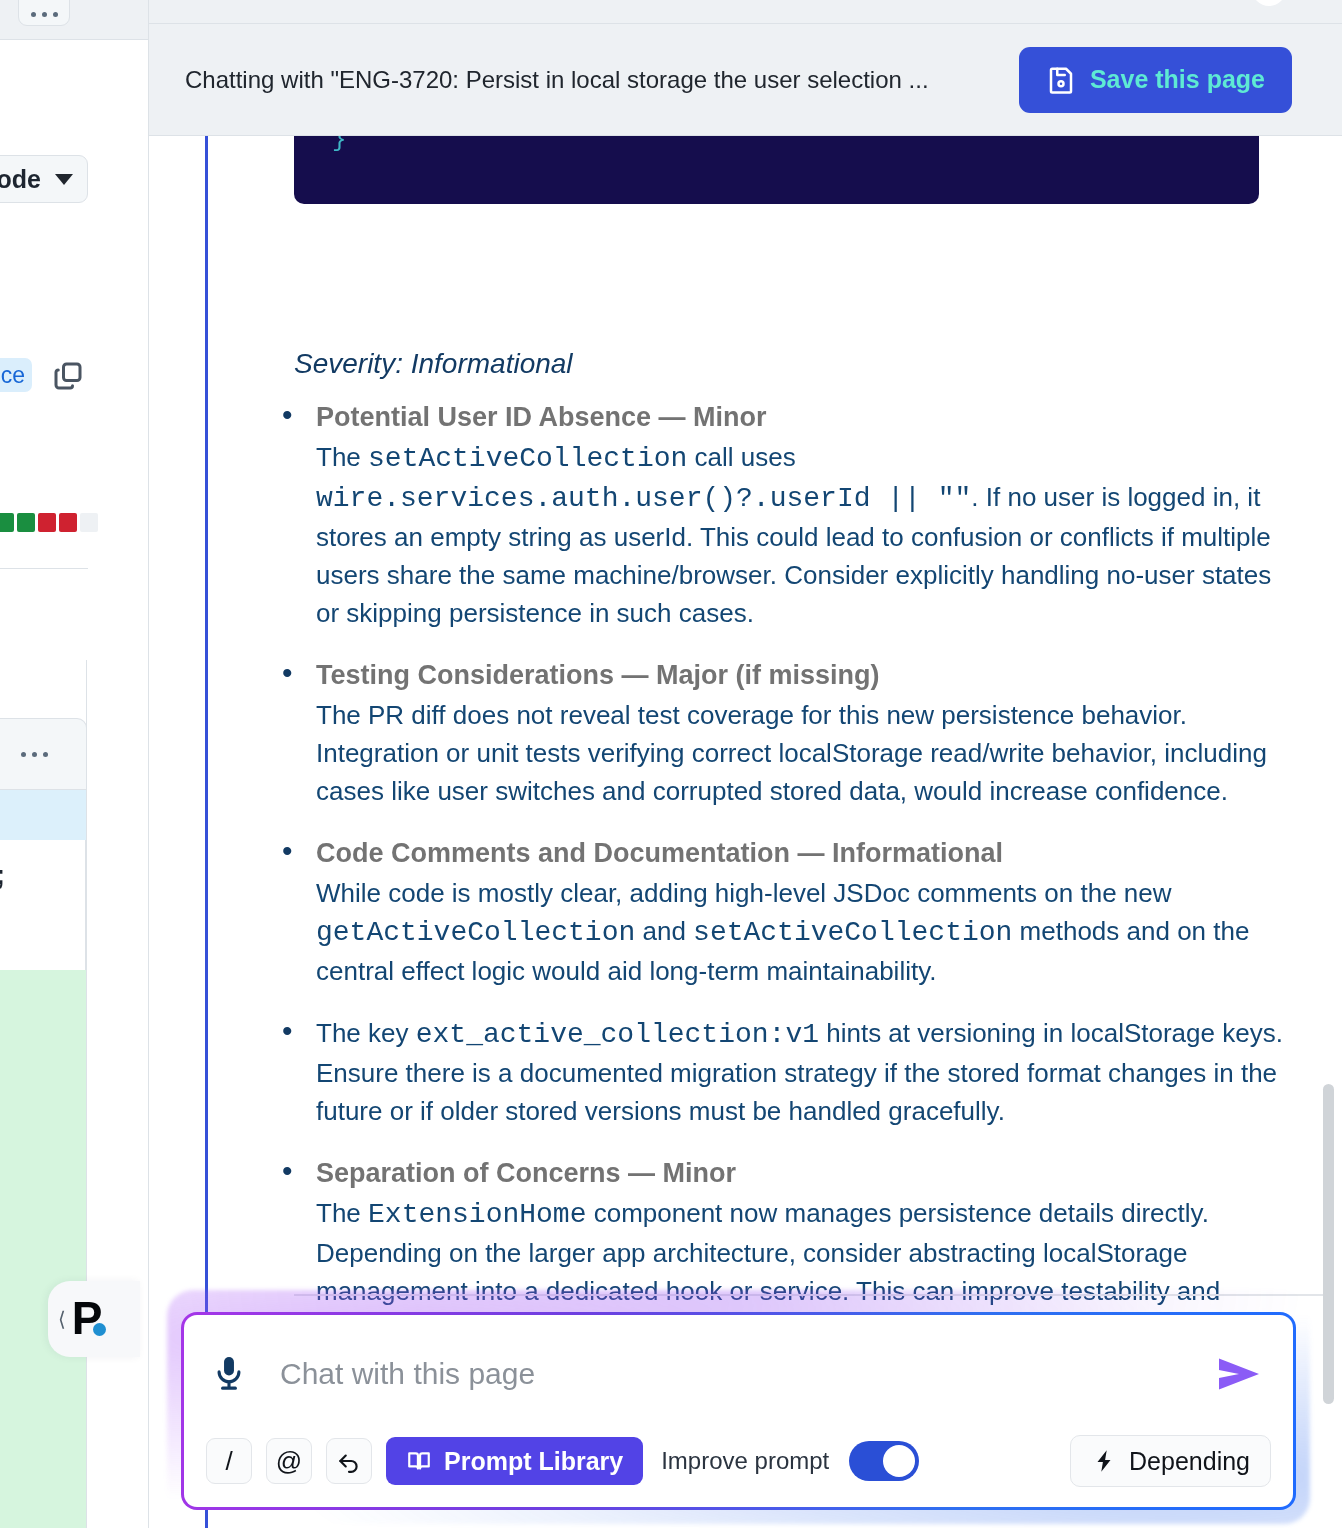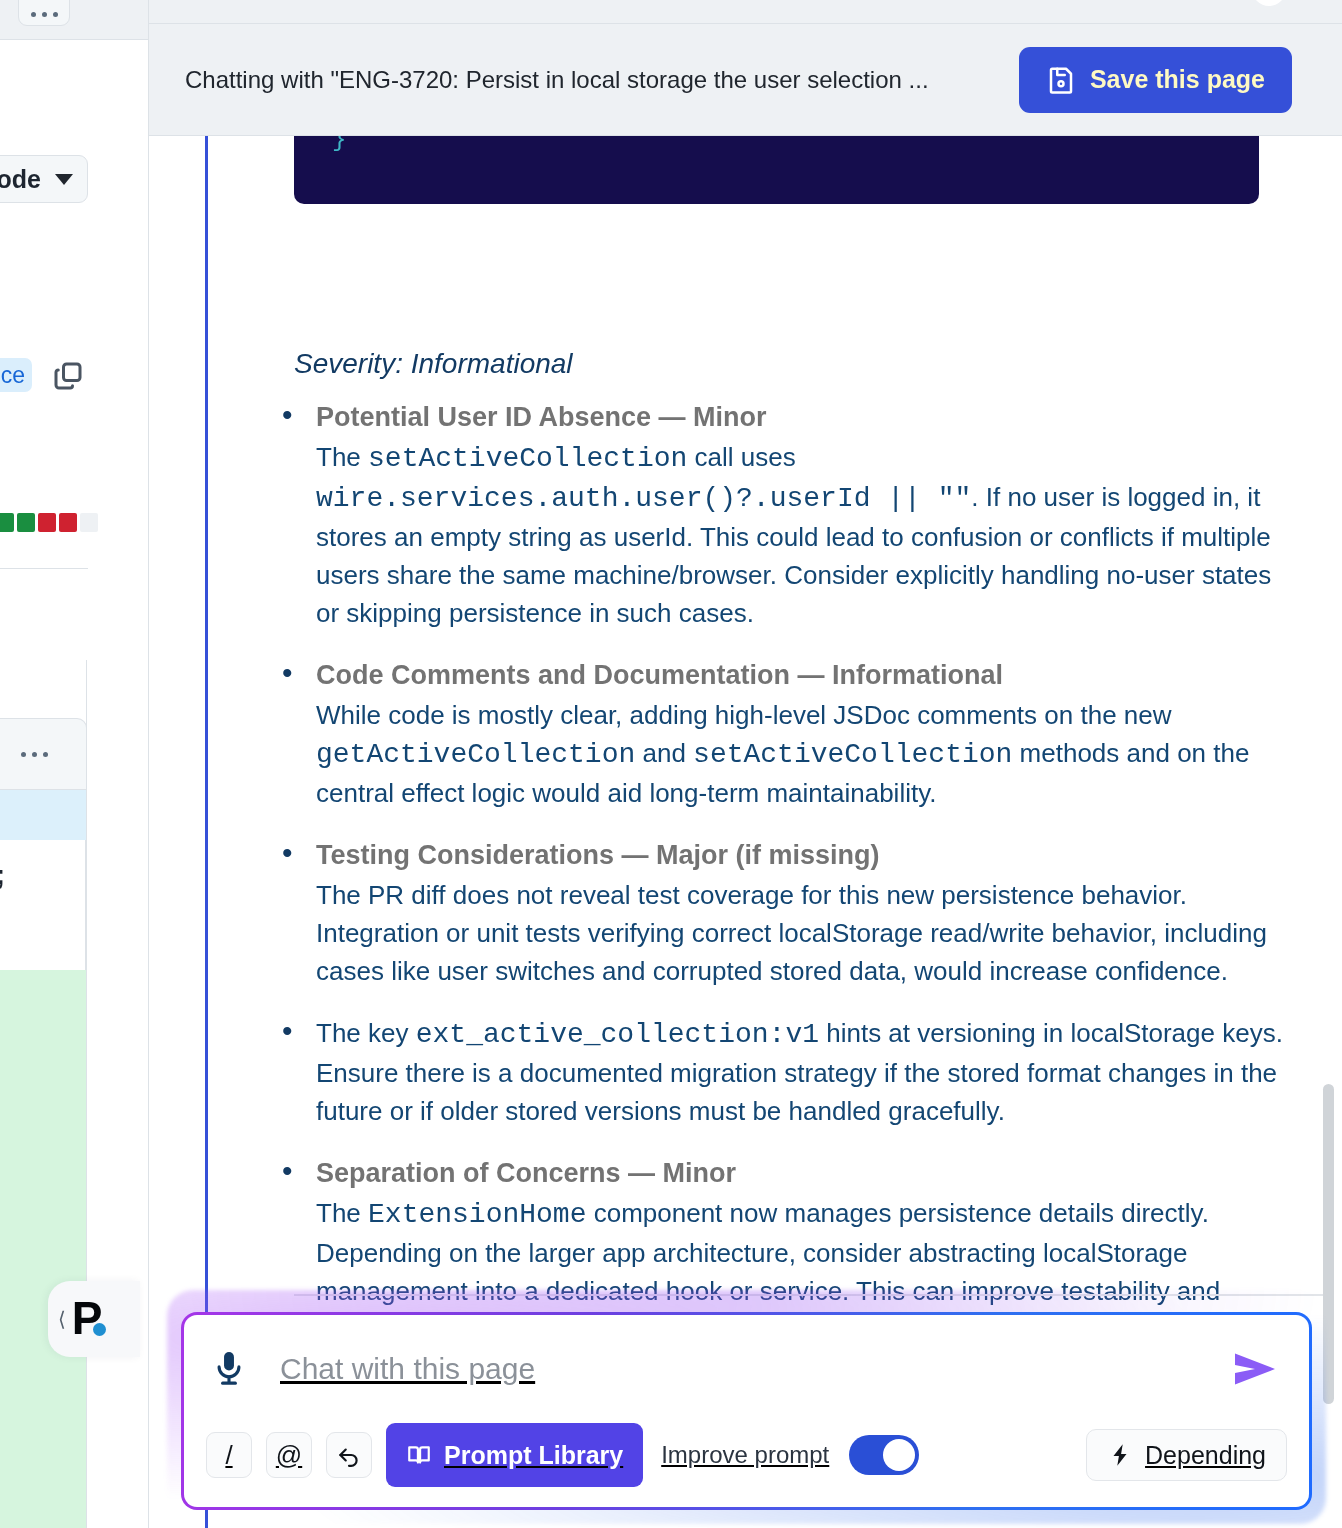--- a/index.html
+++ b/index.html
@@ -90,21 +90,21 @@
 
   .chat-header {
     height: 112px; background: #eef1f4; border-bottom: 1px solid #dde2e7;
     display: flex; align-items: center; padding: 0 50px 0 36px; gap: 18px;
   }
   .chat-title {
     flex: 1; font-size: 24px; color: #20262e; white-space: nowrap; overflow: hidden;
   }
   .chat-title .quoted { font-weight: 500; }
   .save-btn {
-    display: flex; align-items: center; gap: 14px; background: #3550d8; color: #fef9c3;
+    display: flex; align-items: center; gap: 14px; background: #3550d8; color: #5eead4;
     border: none; border-radius: 11px; height: 66px; padding: 0 27px;
     font-size: 25px; font-weight: 700; cursor: pointer; font-family: "Liberation Sans", sans-serif;
     white-space: nowrap;
   }
 
   
   .chat-body { flex: 1; position: relative; overflow: hidden; }
   .msg {
     position: absolute; left: 56px; top: 0; right: 40px; bottom: 0;
     border-left: 3px solid #3550d8; padding-left: 86px;
@@ -146,21 +146,21 @@
   }
 
   
   .scrollbar-track { position: absolute; right: 6px; top: 118px; bottom: 0; width: 14px; }
   .scrollbar-thumb {
     position: absolute; right: 2px; top: 830px; width: 11px; height: 320px;
     background: #d0d4d8; border-radius: 6px;
   }
 
   
-  .composer-wrap { position: absolute; left: 32px; right: 30px; bottom: 18px; z-index: 30; text-decoration: underline; }
+  .composer-wrap { position: absolute; left: 32px; right: 46px; bottom: 18px; z-index: 30; }
   .composer-glow {
     position: absolute; inset: -22px -14px -14px -14px; border-radius: 26px;
     background: radial-gradient(ellipse at 12% 20%, rgba(168,85,247,0.35), rgba(168,85,247,0) 62%),
                 radial-gradient(ellipse at 88% 80%, rgba(37,99,235,0.30), rgba(37,99,235,0) 62%),
                 radial-gradient(ellipse at 50% 0%, rgba(124,58,237,0.18), rgba(255,255,255,0) 70%);
     filter: blur(2px);
   }
   .composer {
     position: relative; background: #ffffff; border-radius: 16px; height: 198px;
     border: 3px solid transparent;
@@ -179,21 +179,21 @@
   .send-btn { background: none; border: none; cursor: pointer; padding: 0 8px; display: flex; }
 
   .composer-row2 { display: flex; align-items: center; gap: 14px; padding-bottom: 2px; }
   .sq-btn {
     width: 46px; height: 46px; border: 1px solid #e3e6ea; border-radius: 9px; background: #fafbfc;
     display: flex; align-items: center; justify-content: center; cursor: pointer;
     font-size: 26px; color: #10141a; font-family: "Liberation Sans", sans-serif;
   }
   .prompt-lib {
     display: flex; align-items: center; gap: 12px; background: #5243e6; color: #fff;
-    border: none; border-radius: 9px; height: 64px; padding: 0 20px;
+    border: none; border-radius: 9px; height: 48px; padding: 0 20px;
     font-size: 25px; font-weight: 700; cursor: pointer; font-family: "Liberation Sans", sans-serif;
   }
   .improve-label { font-size: 24px; color: #2b3440; margin-left: 4px; }
   .toggle {
     width: 70px; height: 40px; border-radius: 20px; background: #2a4fd6; position: relative;
     cursor: pointer; margin-left: 6px; border: none;
   }
   .toggle::after {
     content: ""; position: absolute; right: 4px; top: 4px; width: 32px; height: 32px;
     border-radius: 50%; background: #ffffff;
@@ -293,26 +293,26 @@
       </div>
 
       <div class="severity">Severity: Informational</div>
 
       <ul class="findings" id="findings-list">
           <li>
             <div class="f-title">Potential User ID Absence — Minor</div>
             <div class="f-body"><span>The </span><span class="mono">setActiveCollection</span><span> call uses </span><span class="mono">wire.services.auth.user()?.userId || ""</span><span>. If no user is logged in, it stores an empty string as userId. This could lead to confusion or conflicts if multiple users share the same machine/browser. Consider explicitly handling no-user states or skipping persistence in such cases.</span></div>
           </li>
           <li>
+            <div class="f-title">Testing Considerations — Major (if missing)</div>
+            <div class="f-body"><span>The PR diff does not reveal test coverage for this new persistence behavior. Integration or unit tests verifying correct localStorage read/write behavior, including cases like user switches and corrupted stored data, would increase confidence.</span></div>
+          </li>
+          <li>
             <div class="f-title">Code Comments and Documentation — Informational</div>
             <div class="f-body"><span>While code is mostly clear, adding high-level JSDoc comments on the new </span><span class="mono">getActiveCollection</span><span> and </span><span class="mono">setActiveCollection</span><span> methods and on the central effect logic would aid long-term maintainability.</span></div>
-          </li>
-          <li>
-            <div class="f-title">Testing Considerations — Major (if missing)</div>
-            <div class="f-body"><span>The PR diff does not reveal test coverage for this new persistence behavior. Integration or unit tests verifying correct localStorage read/write behavior, including cases like user switches and corrupted stored data, would increase confidence.</span></div>
           </li>
           <li>
             <div class="f-body"><span>The key </span><span class="mono">ext_active_collection:v1</span><span> hints at versioning in localStorage keys. Ensure there is a documented migration strategy if the stored format changes in the future or if older stored versions must be handled gracefully.</span></div>
           </li>
           <li>
             <div class="f-title">Separation of Concerns — Minor</div>
             <div class="f-body"><span>The </span><span class="mono">ExtensionHome</span><span> component now manages persistence details directly. Depending on the larger app architecture, consider abstracting localStorage management into a dedicated hook or service. This can improve testability and reuse.</span></div>
           </li>
         </ul>
 

